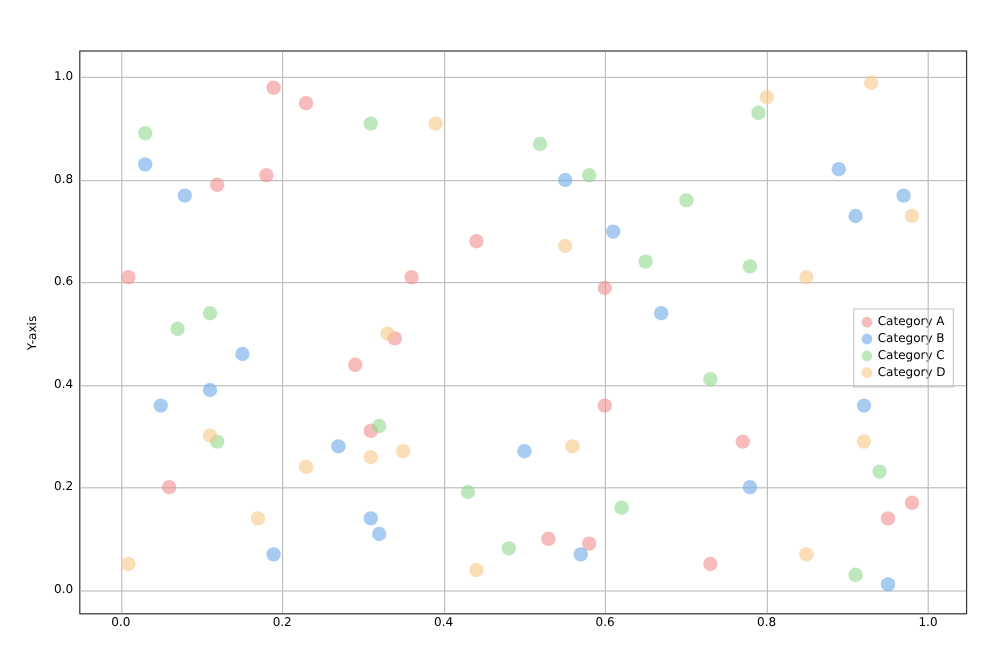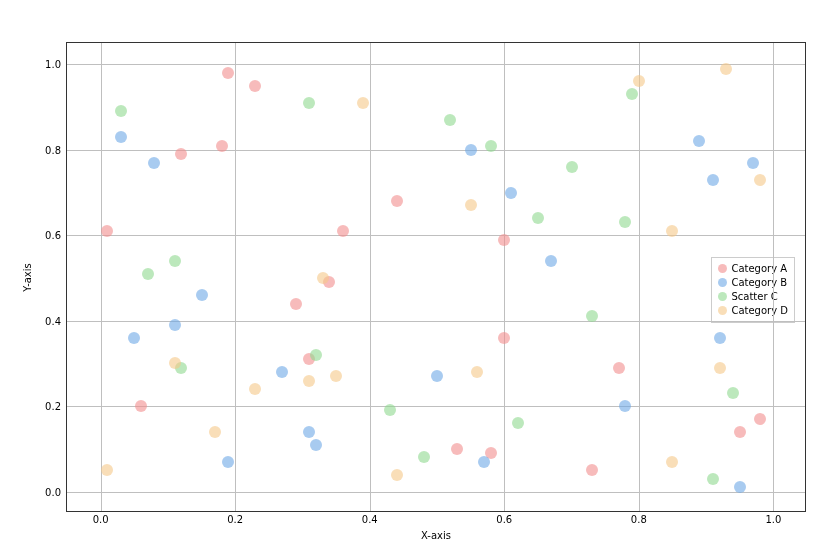--- a/index.html
+++ b/index.html
@@ -125,21 +125,21 @@
         <div class="legend-row">
           <div class="legend-swatch" style="background: rgb(242, 142, 142);"></div>
           <div>Category A</div>
         </div>
         <div class="legend-row">
           <div class="legend-swatch" style="background: rgb(110, 168, 230);"></div>
           <div>Category B</div>
         </div>
         <div class="legend-row">
           <div class="legend-swatch" style="background: rgb(143, 217, 143);"></div>
-          <div>Scatter C</div>
+          <div>Category C</div>
         </div>
         <div class="legend-row">
           <div class="legend-swatch" style="background: rgb(245, 200, 137);"></div>
           <div>Category D</div>
         </div>
       </div>
   <div class="grid-v" style="left: 33.6364px;"></div>
       <div class="tick-x" style="left: 33.6364px;">0.0</div>
       <div class="grid-v" style="left: 168.182px;"></div>
       <div class="tick-x" style="left: 168.182px;">0.2</div>
@@ -232,14 +232,13 @@
       <div class="dot" style="left: 403.636px; top: 162.364px; background: rgb(245, 200, 137);"></div>
       <div class="dot" style="left: 410.364px; top: 329px; background: rgb(245, 200, 137);"></div>
       <div class="dot" style="left: 571.818px; top: 38.4545px; background: rgb(245, 200, 137);"></div>
       <div class="dot" style="left: 605.455px; top: 418.727px; background: rgb(245, 200, 137);"></div>
       <div class="dot" style="left: 605.455px; top: 188px; background: rgb(245, 200, 137);"></div>
       <div class="dot" style="left: 652.545px; top: 324.727px; background: rgb(245, 200, 137);"></div>
       <div class="dot" style="left: 659.273px; top: 25.6364px; background: rgb(245, 200, 137);"></div>
       <div class="dot" style="left: 692.909px; top: 136.727px; background: rgb(245, 200, 137);"></div>
     </div>
 
-  <div class="xlabel">X-axis</div>
 </div>
 
 </body></html>

